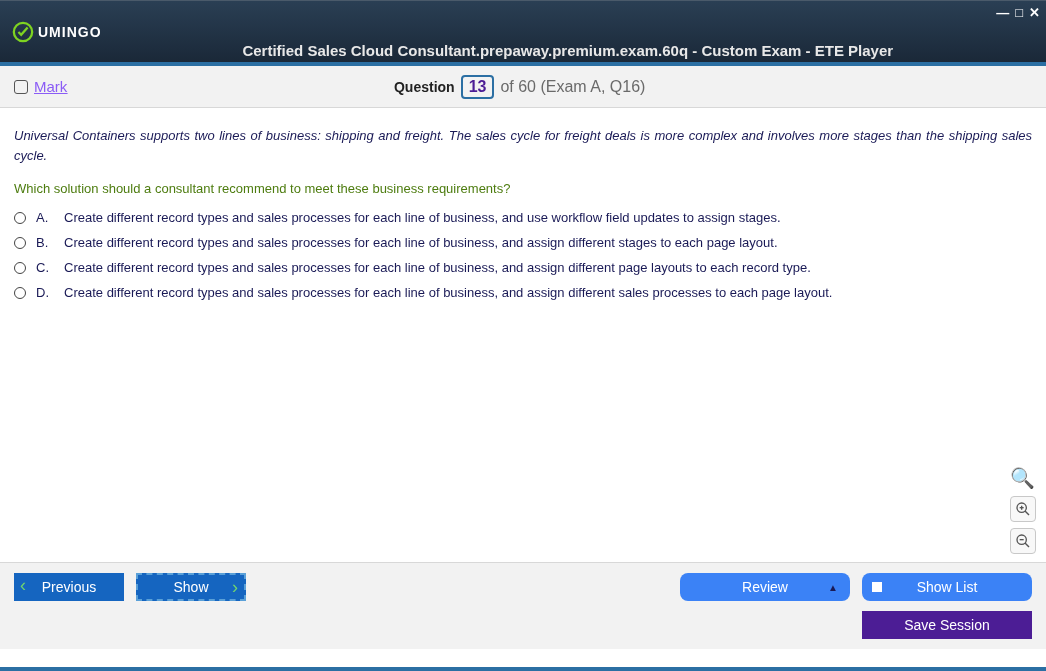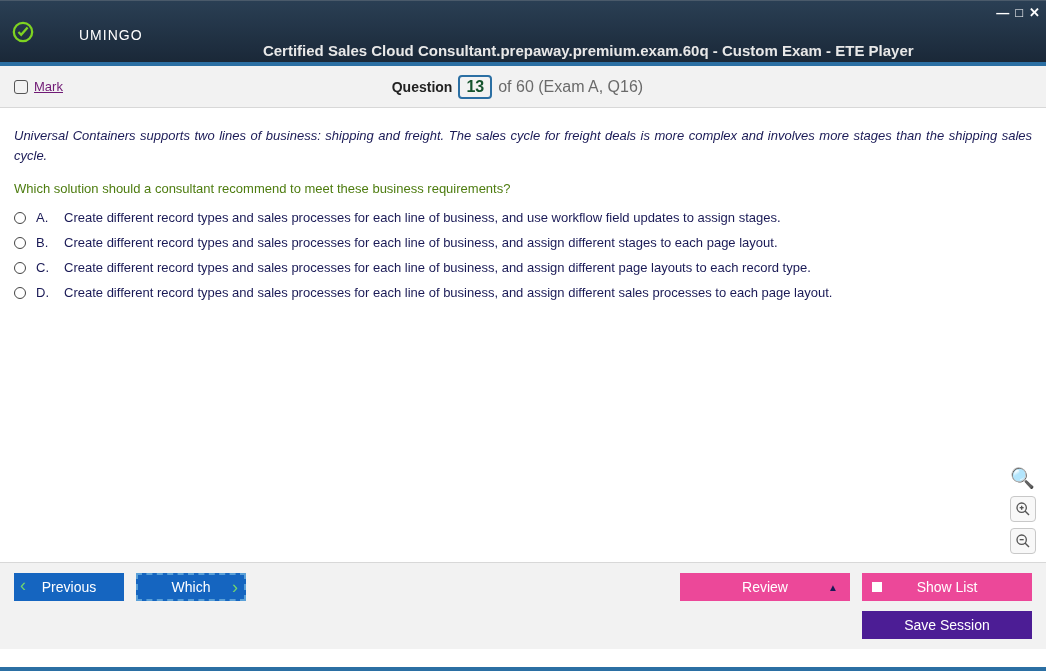--- a/index.html
+++ b/index.html
@@ -1,33 +1,33 @@
 <!DOCTYPE html>
 <html><head>
 <meta charset="utf-8">
 <style>
   * { box-sizing: border-box; margin: 0; padding: 0; }
   body { font-family: Arial, sans-serif; font-size: 13px; background: #fff; width: 1046px; height: 671px; overflow: hidden; position: relative; }
   
   .titlebar { background: linear-gradient(to bottom, #2a3f54 0%, #1a2838 100%); height: 62px; display: flex; align-items: center; padding: 0 12px; position: relative; border-top: 1px solid #4a5a6a; }
-  .logo { display: flex; align-items: flex-end; color: #fff; font-weight: normal; font-size: 14px; letter-spacing: 1px; gap: 41px; }
+  .logo { display: flex; align-items: center; color: #fff; font-weight: bold; font-size: 14px; letter-spacing: 1px; }
   .logo-check { width: 22px; height: 22px; margin-right: 4px; }
   .title-text { flex: 1; text-align: center; color: #e8e8e8; font-size: 15px; font-weight: 600; margin-top: 38px; }
   .window-controls { position: absolute; top: 4px; right: 6px; display: flex; gap: 6px; color: #fff; font-size: 13px; font-weight: bold; }
   .window-controls span { cursor: pointer; }
   
   .blue-line { height: 4px; background: #2b6fa3; }
   
   .question-bar { background: #f2f2f2; height: 42px; display: flex; align-items: center; padding: 0 14px; border-bottom: 1px solid #d8d8d8; }
-  .mark-area { display: flex; align-items: center; gap: 6px; color: #701a75; font-size: 13px; }
+  .mark-area { display: flex; align-items: center; gap: 6px; color: #8b5cf6; font-size: 15px; }
   .mark-checkbox { width: 14px; height: 14px; border: 1.5px solid #555; border-radius: 3px; }
   .mark-label { text-decoration: underline; cursor: pointer; }
   .question-label { flex: 1; display: flex; justify-content: center; align-items: center; gap: 6px; color: #222; }
   .q-word { font-size: 14px; font-weight: bold; }
-  .q-num { border: 2px solid #2b6fa3; border-radius: 4px; padding: 1px 6px; font-size: 16px; font-weight: bold; color: #14532d; }
+  .q-num { border: 2px solid #2b6fa3; border-radius: 4px; padding: 1px 6px; font-size: 16px; font-weight: bold; color: #4c1d95; }
   .q-rest { font-size: 16px; color: #6a6a6a; }
   
   .content { padding: 18px 14px; height: 454px; position: relative; }
   .stem { color: #1a1a56; font-size: 13px; line-height: 1.5; text-align: justify; font-style: italic; }
   .prompt { margin-top: 16px; color: #4d7c0f; font-size: 13px; }
   .options { margin-top: 14px; }
   .option { display: flex; align-items: flex-start; gap: 10px; margin: 10px 0; color: #1a1a56; font-size: 13px; }
   .radio { width: 12px; height: 12px; border: 1.5px solid #444; border-radius: 50%; flex-shrink: 0; margin-top: 2px; }
   .opt-letter { min-width: 18px; }
   
@@ -37,21 +37,21 @@
   
   .footer { background: #f2f2f2; padding: 10px 14px; border-top: 1px solid #d8d8d8; }
   .footer-row { display: flex; gap: 12px; align-items: center; }
   .footer-row + .footer-row { margin-top: 10px; }
   .btn { height: 28px; display: inline-flex; align-items: center; justify-content: center; font-size: 14px; color: #fff; cursor: pointer; border: none; }
   .btn-blue { background: #1565c0; width: 110px; position: relative; }
   .btn-blue .arrow { position: absolute; font-size: 18px; top: 2px; }
   .btn-prev .arrow { left: 6px; color: #6fd46f; }
   .btn-next { border: 2px dashed #5aa0d8; background: #1565c0; }
   .btn-next .arrow { right: 6px; color: #6fd46f; }
-  .btn-orange { background: #ec4899; width: 170px; position: relative; }
+  .btn-orange { background: #3b82f6; width: 170px; position: relative; border-radius: 8px; }
   .btn-orange .sq { width: 10px; height: 10px; background: #fff; position: absolute; left: 10px; }
   .btn-orange .tri { position: absolute; right: 12px; color: #1a1a56; font-size: 10px; }
   .btn-dark { background: #4c1d95; width: 170px; }
   .spacer { flex: 1; }
   
   .bottom-line { height: 4px; background: #2b6fa3; position: absolute; bottom: 0; left: 0; right: 0; }
 </style>
 </head>
 <body>
 
@@ -131,21 +131,21 @@
   </div>
 </div>
 
 <div class="footer">
   <div class="footer-row">
     <button class="btn btn-blue btn-prev">
         <span class="arrow">‹</span>
         <span>Previous</span>
       </button>
     <button class="btn btn-blue btn-next">
-        <span>Which</span>
+        <span>Show</span>
         <span class="arrow">›</span>
       </button>
     <div class="spacer"></div>
     <button class="btn btn-orange">
         <span>Review</span>
         <span class="tri">▲</span>
       </button>
     <button class="btn btn-orange">
         <span class="sq"></span>
         <span>Show List</span>

